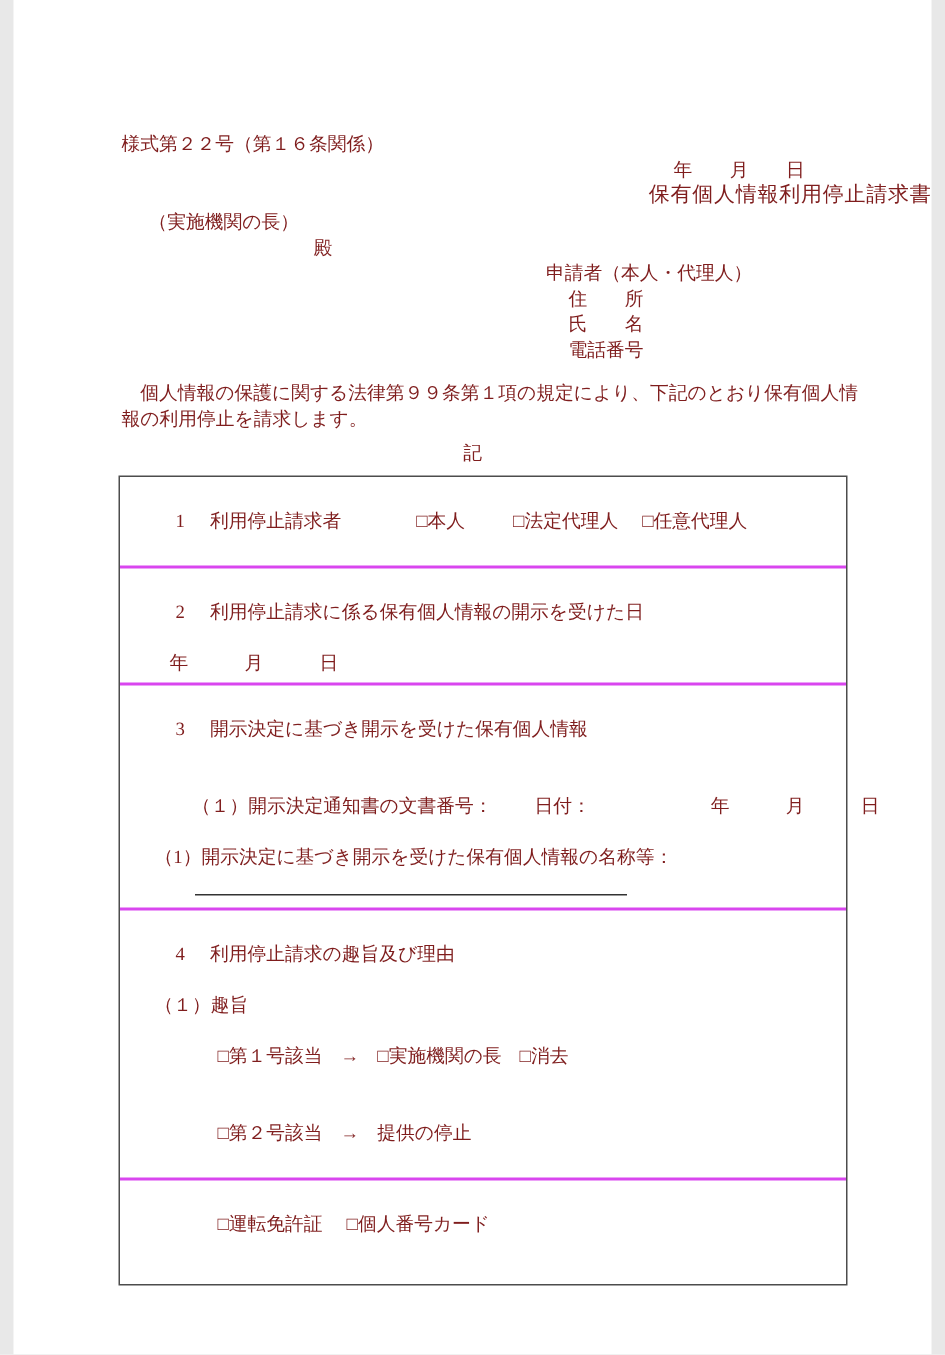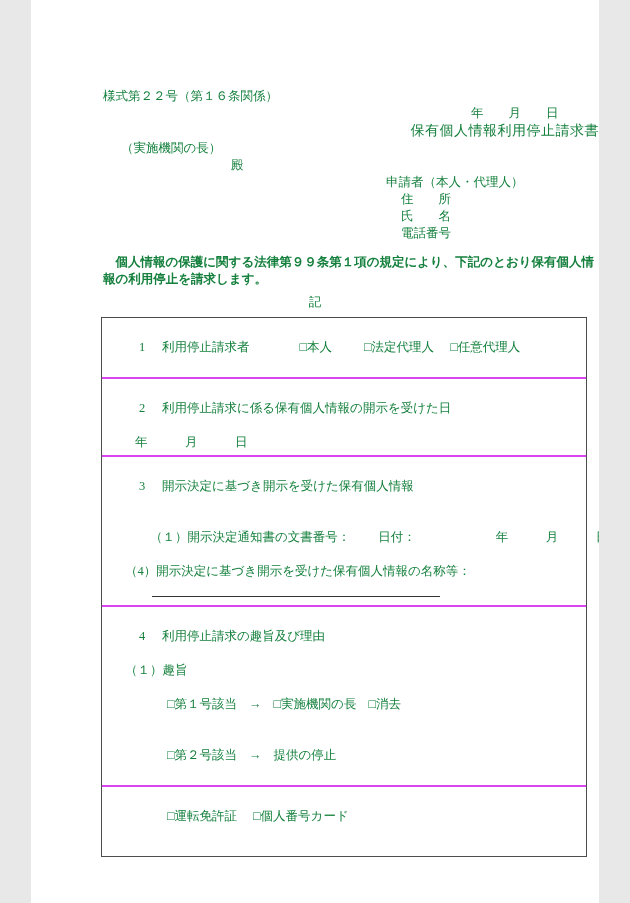--- a/index.html
+++ b/index.html
@@ -1,30 +1,30 @@
 <!DOCTYPE html>
 <html><head>
 <meta charset="utf-8">
 <style>
   html,body{margin:0;padding:0;background:#e8e8e8;}
   .page{
-    width:568px;height:903px;background:#ffffff;margin:0 auto;
+    width:612px;height:903px;background:#ffffff;margin:0 auto;
     font-family:"Liberation Serif","DejaVu Serif",serif;
-    font-size:12.5px;color:#15803d;position:relative;box-sizing:border-box;
+    font-size:12.5px;color:#7f1d1d;position:relative;box-sizing:border-box;
     padding-top:88px;overflow:hidden;
   }
   .line{line-height:17px;white-space:pre;}
   .form-number{margin-left:72px;}
   .date-top{margin-left:440px;}
   .doc-title{text-align:right;font-size:14px;line-height:18px;letter-spacing:0.5px;}
   .agency{margin-left:90px;}
   .tono{margin-left:200px;}
   .applicant{margin-left:355px;}
   .applicant .sub{margin-left:15px;}
-  .paragraph{margin:12px 72px 2px 72px;font-weight:bold;}
+  .paragraph{margin:12px 72px 2px 72px;}
   .ki{text-align:center;margin-top:6px;}
   .form-table{margin:6px 0 0 70px;width:486px;border:1px solid #4d4d4d;box-sizing:border-box;}
   .trow{padding:4px 6px 4px 12px;box-sizing:border-box;font-family:Liberation Serif, serif;}
   .trow + .trow{border-top:2px solid #d946ef;}
   .rownum{display:inline-block;min-width:23px;}
   .subline{margin-left:11px;}
   .cbline{margin-left:28px;}
   .ml12{margin-left:12px;}
   .ml16{margin-left:16px;}
   .ml28{margin-left:28px;}
@@ -74,21 +74,21 @@
       <div class="line" style="margin-left:21px;">年　　　月　　　日</div>
     </div>
 
     <div class="trow">
       <div class="line">
         <span class="rownum">3</span><span>開示決定に基づき開示を受けた保有個人情報</span>
       </div>
       <div class="line subline">
         <span>（１）開示決定通知書の文書番号：</span><span class="ml28">日付：</span><span class="ml80">年　　　月　　　日</span>
       </div>
-      <div class="line subline">（4）開示決定に基づき開示を受けた保有個人情報の名称等：</div>
+      <div class="line subline">（1）開示決定に基づき開示を受けた保有個人情報の名称等：</div>
       <div class="blank-rule"></div>
     </div>
 
     <div class="trow">
       <div class="line">
         <span class="rownum">4</span><span>利用停止請求の趣旨及び理由</span>
       </div>
       <div class="line subline">（１）趣旨</div>
       <div class="line cbline">
         <span class="opt">□第１号該当</span><span class="ml12">→</span><span class="opt ml12">□実施機関の長</span><span class="opt ml12">□消去</span>

